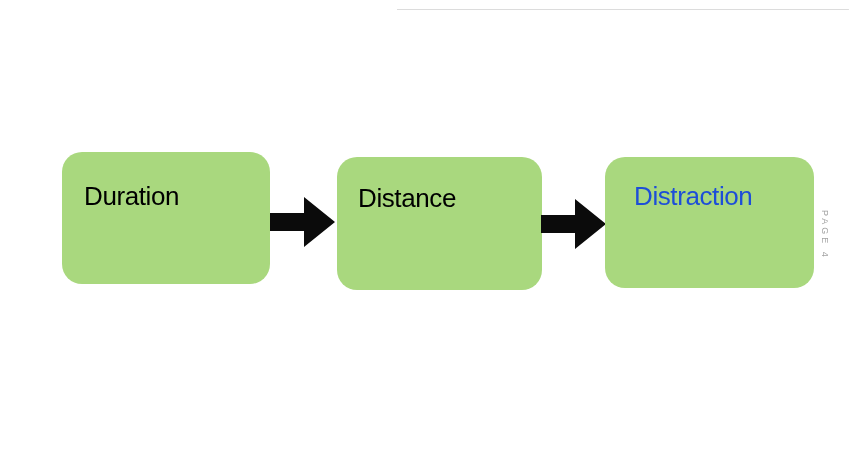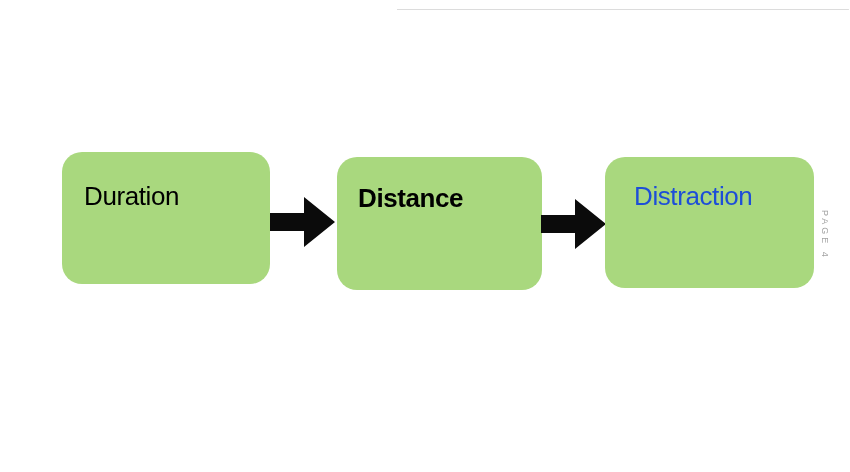--- a/index.html
+++ b/index.html
@@ -28,21 +28,21 @@
     position: absolute;
     background: #a9d87e;
     border-radius: 20px;
     box-sizing: border-box;
     color: #000000;
     font-size: 26px;
     letter-spacing: -0.4px;
     line-height: 1.1;
   }
   .node-1 { left: 62px;  top: 152px; width: 208px; height: 132px; padding: 30px 0 0 22px; }
-  .node-2 { left: 337px; top: 157px; width: 205px; height: 133px; padding: 27px 0 0 21px; font-weight: bold; }
+  .node-2 { left: 337px; top: 157px; width: 205px; height: 133px; padding: 27px 0 0 21px; }
   .node-3 { left: 605px; top: 157px; width: 209px; height: 131px; padding: 25px 0 0 29px; }
   .flow-arrow {
     position: absolute;
     width: 66px;
     height: 52px;
   }
   .arrow-1 { left: 270px; top: 196px; }
   .arrow-2 { left: 541px; top: 198px; }
   .page-label {
     position: absolute;

